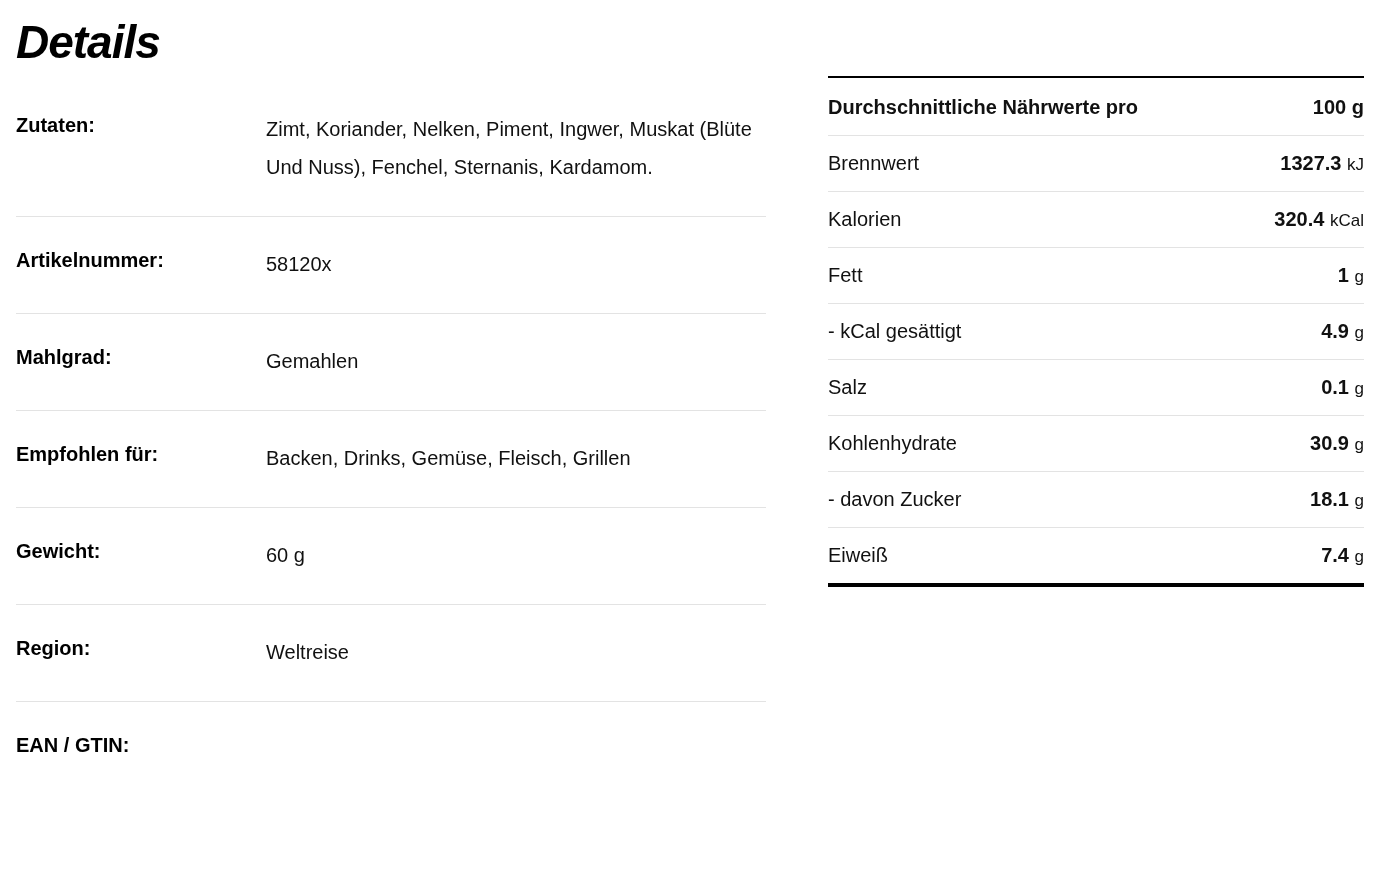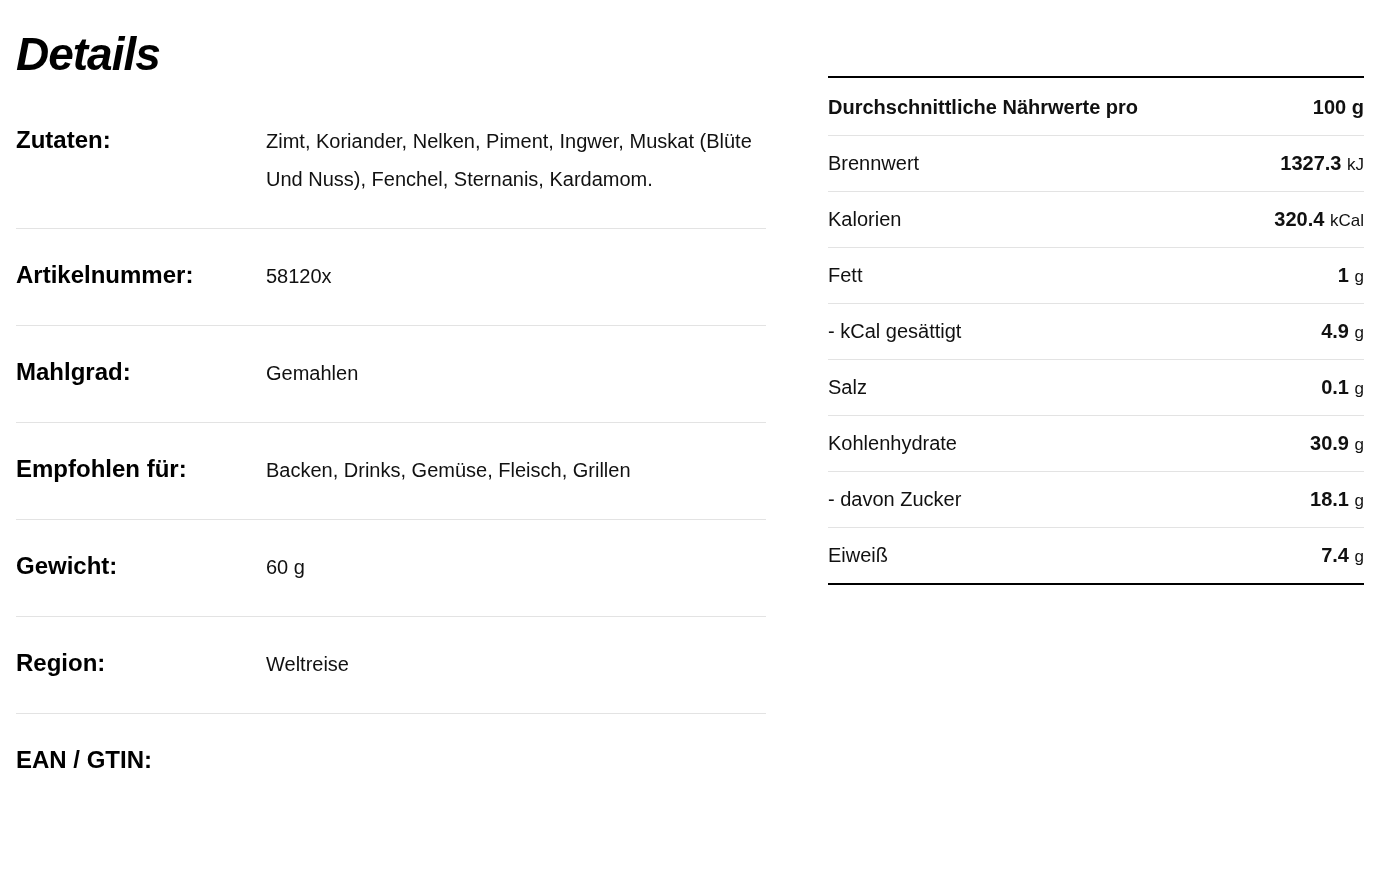--- a/index.html
+++ b/index.html
@@ -29,21 +29,21 @@
     top: 14px;
     width: 750px;
   }
 
   .page-title {
     font-size: 46px;
     font-weight: 700;
     font-style: italic;
     letter-spacing: -1px;
     line-height: 1.05;
-    margin: 16px 0 44px 0;
+    margin: 4px 0 44px 0;
     color: #000000;
   }
 
   .detail-row {
     display: flex;
     align-items: flex-start;
     padding: 0 0 30px 0;
     border-bottom: 1px solid #e3e3e3;
     margin-bottom: 28px;
   }
@@ -51,21 +51,21 @@
     padding-top: 0;
   }
   .detail-row.last {
     border-bottom: none;
     margin-bottom: 0;
     padding-bottom: 0;
   }
 
   .detail-label {
     flex: 0 0 250px;
-    font-size: 24px;
+    font-size: 20px;
     font-weight: 700;
     line-height: 1.5;
     color: #000000;
   }
   .detail-value {
     flex: 1 1 auto;
     font-size: 20px;
     font-weight: 400;
     line-height: 1.9;
     color: #111111;
@@ -104,21 +104,21 @@
   .nutri-row td {
     font-weight: 400;
     border-top: 1px solid #e3e3e3;
   }
   .nutri-row td.val {
     text-align: right;
     font-weight: 700;
     white-space: nowrap;
   }
   .nutri-row.last td {
-    border-bottom: 2px solid #000000;
+    border-bottom: 4px solid #000000;
   }
   .unit {
     font-weight: 400;
     font-size: 17px;
   }
 </style>
 </head>
 <body>
 
 <div class="page">

